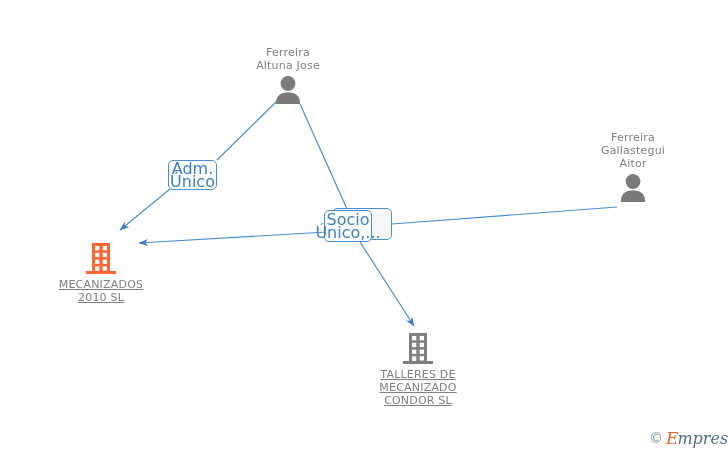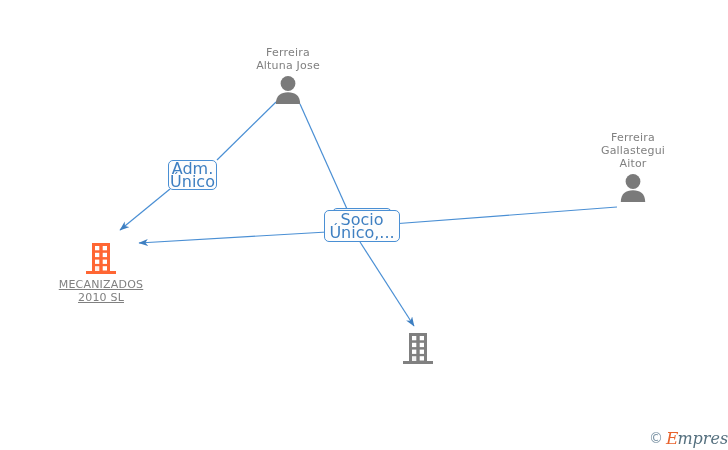--- a/index.html
+++ b/index.html
@@ -164,27 +164,30 @@
       <rect x="0" y="28" width="30" height="3" fill="#808080"></rect>
       <rect x="9" y="3" width="4.3" height="4.3" fill="#ffffff"></rect>
       <rect x="16.7" y="3" width="4.3" height="4.3" fill="#ffffff"></rect>
       <rect x="9" y="9.8" width="4.3" height="4.3" fill="#ffffff"></rect>
       <rect x="16.7" y="9.8" width="4.3" height="4.3" fill="#ffffff"></rect>
       <rect x="9" y="16.6" width="4.3" height="4.3" fill="#ffffff"></rect>
       <rect x="16.7" y="16.6" width="4.3" height="4.3" fill="#ffffff"></rect>
       <rect x="9" y="23.2" width="4.3" height="4.8" fill="#f2f2f2"></rect>
       <rect x="16.7" y="23.2" width="4.3" height="4.3" fill="#ffffff"></rect>
     </svg>
+    <span class="node-label company label-below">TALLERES DE
+MECANIZADO
+CONDOR SL</span>
   </div>
 
   <div class="rel-box" style="left:168px; top:160px; width:49px; height:30px;">Adm.
 Único</div>
 
   <div class="rel-box-stack" style="left:332px; top:208px; width:60px; height:32px;"></div>
-  <div class="rel-box" style="left:324px; top:210px; width:76px; height:32px;">Socio
+  <div class="rel-box" style="left:324px; top:210px; width:48px; height:32px;">Socio
 Único,...</div>
 
   <div class="watermark" style="left:649px; top:428px;">
     <span class="wm-c">©</span>
     <span class="wm-e">E</span>
     <span class="wm-rest">mpresia</span>
   </div>
 
 </div>
 

